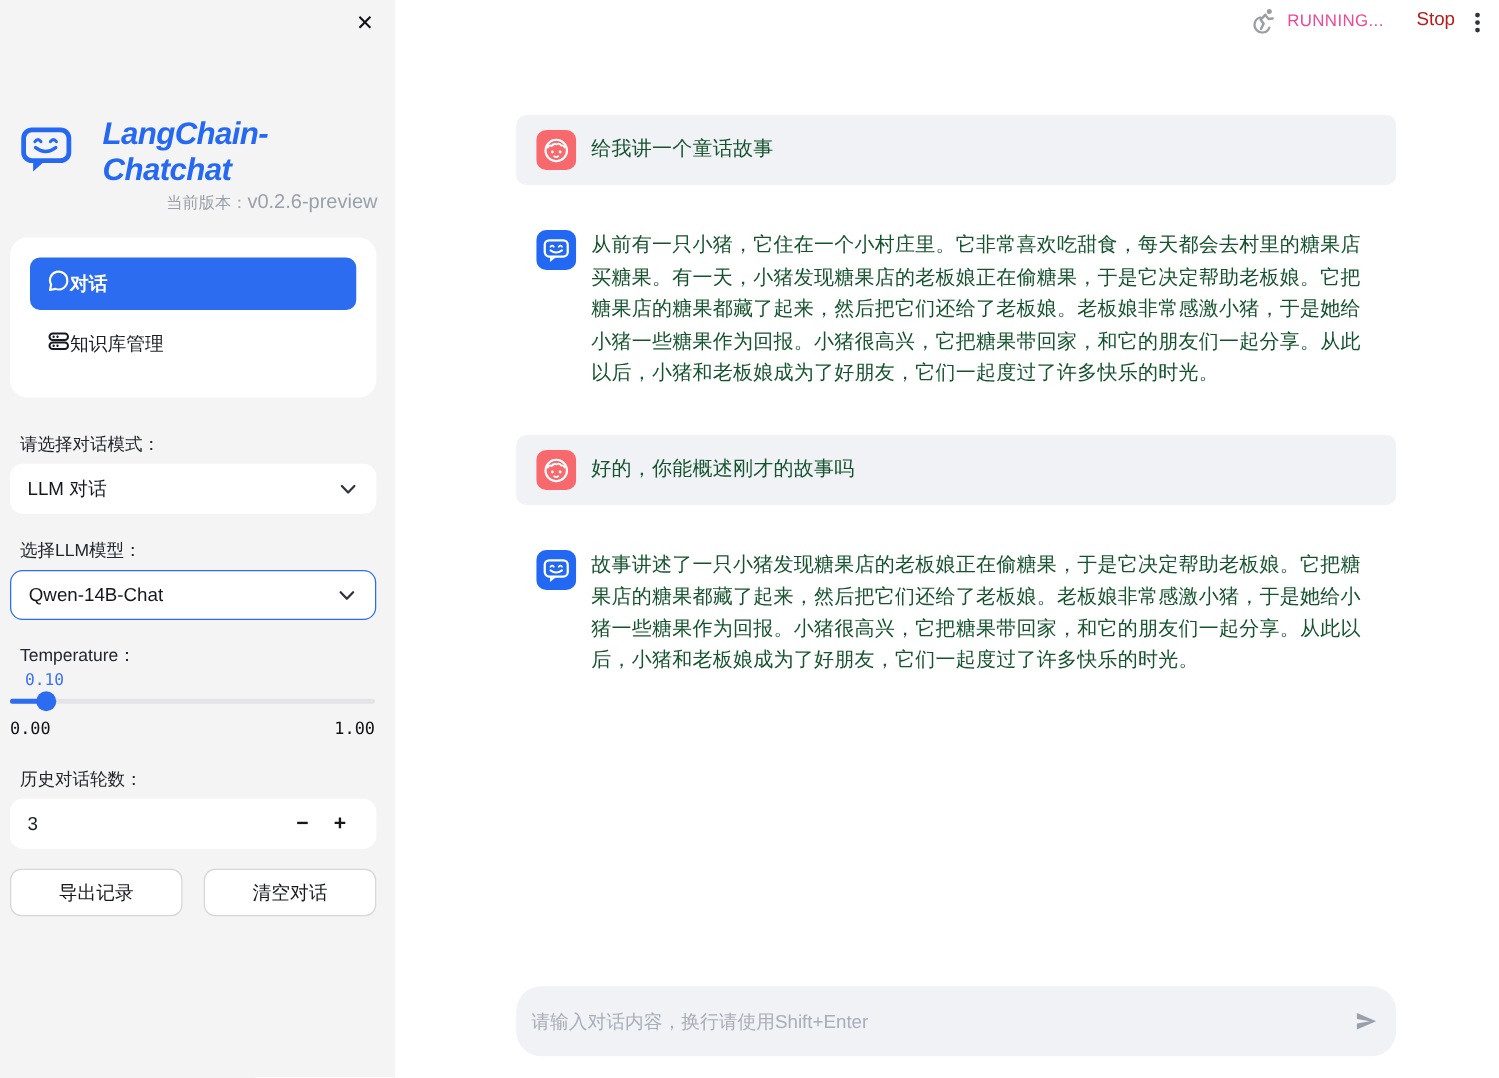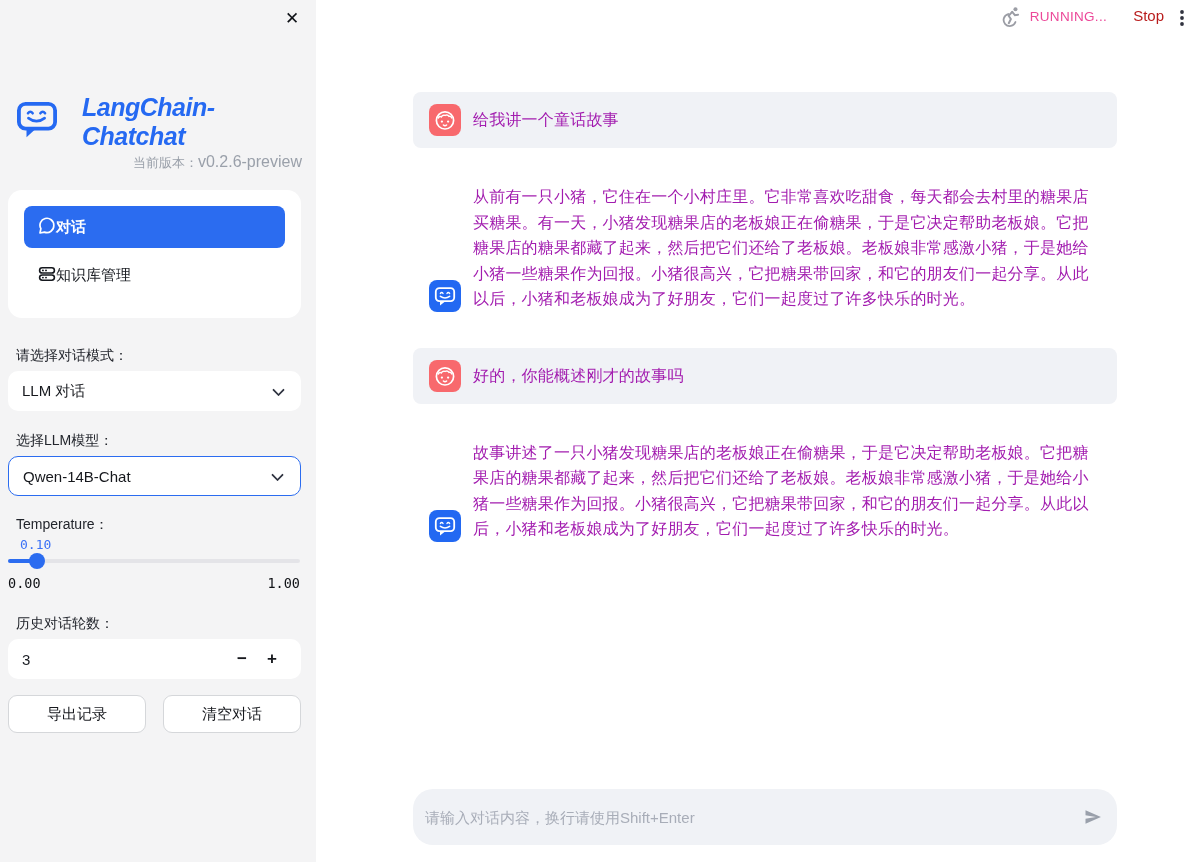--- a/index.html
+++ b/index.html
@@ -52,23 +52,23 @@
   .header { position:absolute; left:316px; top:0; right:0; height:36px; background:#ffffff; }
   .runner-icon { position:absolute; top:6px; right:178px; }
   .status-text { position:absolute; top:9px; right:92px; font-size:13.5px; color:#ec4899; letter-spacing:0.3px; }
   .stop-btn { position:absolute; top:7px; right:35px; font-size:15px; color:#b91c1c; cursor:pointer; }
   .menu-dots { position:absolute; top:8px; right:8px; cursor:pointer; }
 
   
   .chat-col { position:absolute; left:413px; top:92px; width:704px; }
   .msg { display:flex; gap:12px; padding:12px 16px; border-radius:8px; margin-bottom:24px; }
   .msg.user { background:#f0f2f6; align-items:center; }
-  .msg.assistant { background:transparent; align-items:flex-end; }
+  .msg.assistant { background:transparent; align-items:flex-start; }
   .avatar { flex:0 0 32px; width:32px; height:32px; }
-  .msg-text { font-size:16px; line-height:25.5px; color:#a21caf; letter-spacing:0.2px; }
+  .msg-text { font-size:16px; line-height:25.5px; color:#14532d; letter-spacing:0.2px; }
 
   .chat-input { position:absolute; left:413px; top:789px; width:704px; height:56px; background:#f0f2f6;
     border-radius:20px; display:flex; align-items:center; padding:0 12px; }
   .chat-input input { flex:1; border:none; outline:none; background:transparent; font-size:15px;
     color:#16181d; font-family:"Liberation Sans","DejaVu Sans",sans-serif; }
   .chat-input input::placeholder { color:#a8adb8; }
   .send-btn { flex:0 0 24px; height:24px; cursor:pointer; display:flex; align-items:center; justify-content:center; }
 </style>
 </head>
 <body>

